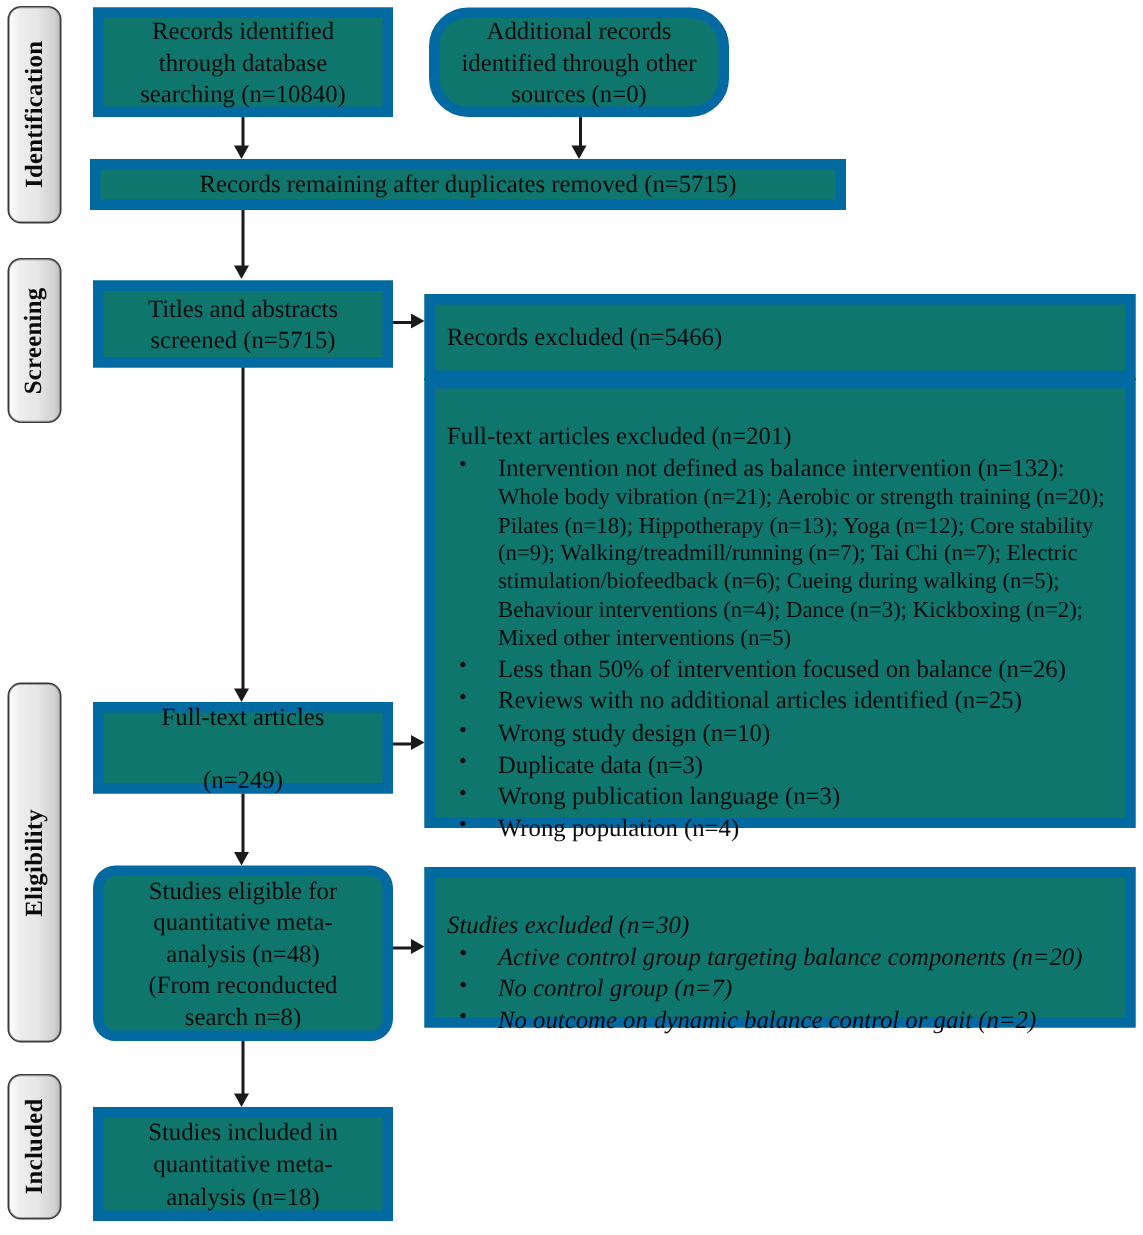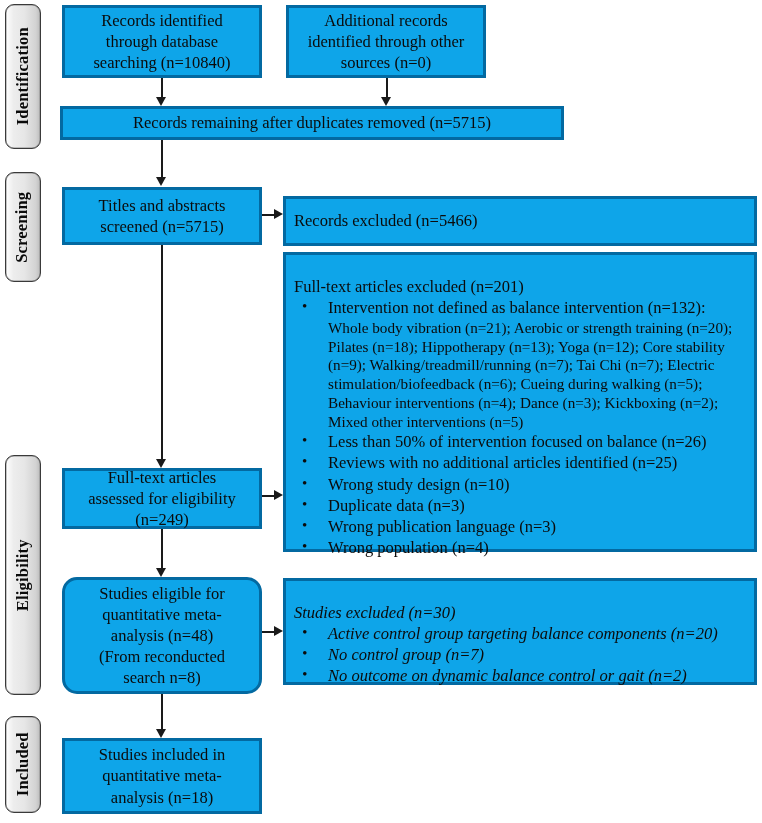--- a/index.html
+++ b/index.html
@@ -36,22 +36,22 @@
     font-size:16.5px;
     letter-spacing:0.2px;
     color:#0b0b0b;
     line-height:1;
   }
 
   
   .node{
     position:absolute;
     box-sizing:border-box;
-    background:#0ea5e9;
-    border:3px solid #0369a1;
+    background:#0f766e;
+    border:7px solid #0369a1;
     display:flex;
     align-items:center;
     justify-content:center;
     text-align:center;
     font-size:16.5px;
     line-height:1.28;
     padding:3px 6px;
     color:#0b0b0b;
   }
   .node.left-align{
@@ -170,21 +170,21 @@
   <div class="arrow-down" style="left:156px; top:729px;"></div>
 
   <div class="node" style="left:62px; top:5px; width:200px; height:73px;">
     <span class="txt">
       <span>Records identified</span><br>
       <span>through database</span><br>
       <span>searching (n=10840)</span>
     </span>
   </div>
 
-  <div class="node" style="left:286px; top:5px; width:200px; height:73px;">
+  <div class="node" style="left:286px; top:5px; width:200px; height:73px;border-radius:26px;">
     <span class="txt">
       <span>Additional records</span><br>
       <span>identified through other</span><br>
       <span>sources (n=0)</span>
     </span>
   </div>
 
   <div class="node" style="left:60px; top:106px; width:504px; height:34px;">
     <span class="txt">Records remaining after duplicates removed (n=5715)</span>
   </div>
@@ -226,21 +226,21 @@
         <li>
           <span>Wrong population (n=4)</span>
         </li>
       </ul>
     </span>
   </div>
 
   <div class="node" style="left:62px; top:468px; width:200px; height:61px;">
     <span class="txt">
       <span>Full-text articles</span><br>
-      <span>assessed for eligibility</span><br>
+      <br>
       <span>(n=249)</span>
     </span>
   </div>
 
   <div class="node" style="left:62px; top:577px; width:200px; height:117px;border-radius:15px;">
     <span class="txt">
       <span>Studies eligible for</span><br>
       <span>quantitative meta-</span><br>
       <span>analysis (n=48)</span><br>
       <span>(From reconducted</span><br>

